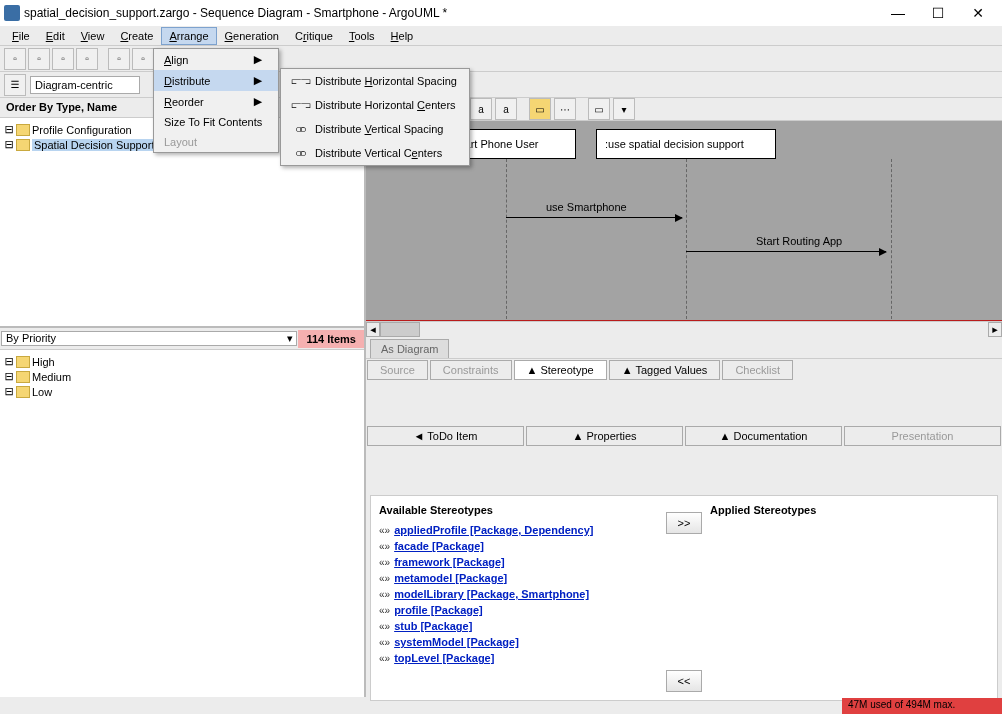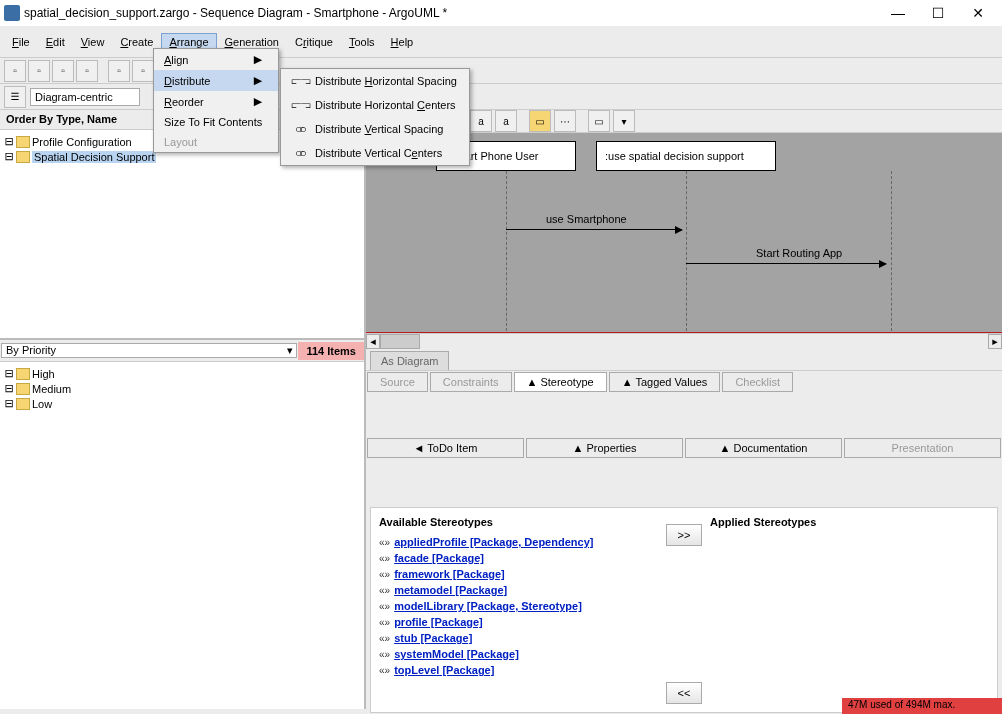--- a/index.html
+++ b/index.html
@@ -3,21 +3,21 @@
 <meta charset="utf-8">
 <style>
 * { margin: 0; padding: 0; box-sizing: border-box; font-family: Arial, sans-serif; font-size: 11px; }
 body { background: #ececec; width: 1002px; height: 714px; overflow: hidden; position: relative; }
 .titlebar { height: 26px; background: #fff; display: flex; align-items: center; padding: 0 4px; justify-content: space-between; }
 .titlebar-left { display: flex; align-items: center; gap: 4px; }
 .app-icon { width: 16px; height: 16px; background: #3a6ea5; border-radius: 2px; }
 .title-text { font-size: 12px; }
 .window-controls { display: flex; gap: 16px; padding-right: 8px; }
 .window-btn { width: 24px; height: 20px; display: flex; align-items: center; justify-content: center; cursor: pointer; font-size: 14px;}
-.menubar { height: 32px; background: #ececec; display: flex; align-items: center; padding: 0 4px; border-bottom: 1px solid #ccc; }
+.menubar { height: 20px; background: #ececec; display: flex; align-items: center; padding: 0 4px; border-bottom: 1px solid #ccc; }
 .menu-item { padding: 3px 8px; cursor: pointer; }
 .menu-item.active { background: #c5d8ef; border: 1px solid #7da2ce; padding: 2px 7px; }
 .menu-item u { text-decoration: underline; }
 .toolbar { height: 26px; background: #ececec; display: flex; align-items: center; padding: 2px 4px; gap: 2px; border-bottom: 1px solid #ccc; }
 .tool-btn { width: 22px; height: 22px; border: 1px solid #bbb; background: #f0f0f0; display: inline-flex; align-items: center; justify-content: center; cursor: pointer; font-size: 10px;}
 .tool-sep { width: 6px; }
 .toolbar2 { height: 26px; background: #ececec; display: flex; align-items: center; padding: 2px 4px; gap: 4px; border-bottom: 1px solid #ccc; }
 .dropdown-open { position: absolute; top: 48px; left: 153px; background: #f0f0f0; border: 1px solid #999; box-shadow: 2px 2px 4px rgba(0,0,0,0.3); z-index: 100; }
 .dd-item { padding: 4px 16px 4px 10px; display: flex; justify-content: space-between; align-items: center; gap: 30px; cursor: pointer; min-width: 120px;}
 .dd-item.highlighted { background: #c5d8ef; }
@@ -247,21 +247,21 @@
         <div class="dtab disabled" style="flex:1;text-align:center">Presentation</div>
       </div>
       <div class="stereo-area">
         <div class="stereo-col">
           <div class="stereo-header">Available Stereotypes</div>
           <div id="stereo-list">
               <div class="stereo-item"><span class="guillemet">«»</span><span class="stereo-link">appliedProfile [Package, Dependency]</span></div>
               <div class="stereo-item"><span class="guillemet">«»</span><span class="stereo-link">facade [Package]</span></div>
               <div class="stereo-item"><span class="guillemet">«»</span><span class="stereo-link">framework [Package]</span></div>
               <div class="stereo-item"><span class="guillemet">«»</span><span class="stereo-link">metamodel [Package]</span></div>
-              <div class="stereo-item"><span class="guillemet">«»</span><span class="stereo-link">modelLibrary [Package, Stereotype]</span></div>
+              <div class="stereo-item"><span class="guillemet">«»</span><span class="stereo-link">modelLibrary [Package, Smartphone]</span></div>
               <div class="stereo-item"><span class="guillemet">«»</span><span class="stereo-link">profile [Package]</span></div>
               <div class="stereo-item"><span class="guillemet">«»</span><span class="stereo-link">stub [Package]</span></div>
               <div class="stereo-item"><span class="guillemet">«»</span><span class="stereo-link">systemModel [Package]</span></div>
               <div class="stereo-item"><span class="guillemet">«»</span><span class="stereo-link">topLevel [Package]</span></div>
             </div>
         </div>
         <div class="transfer-btns">
           <div style="flex:1"></div>
           <div class="tbtn">&gt;&gt;</div>
           <div style="height:120px"></div>

